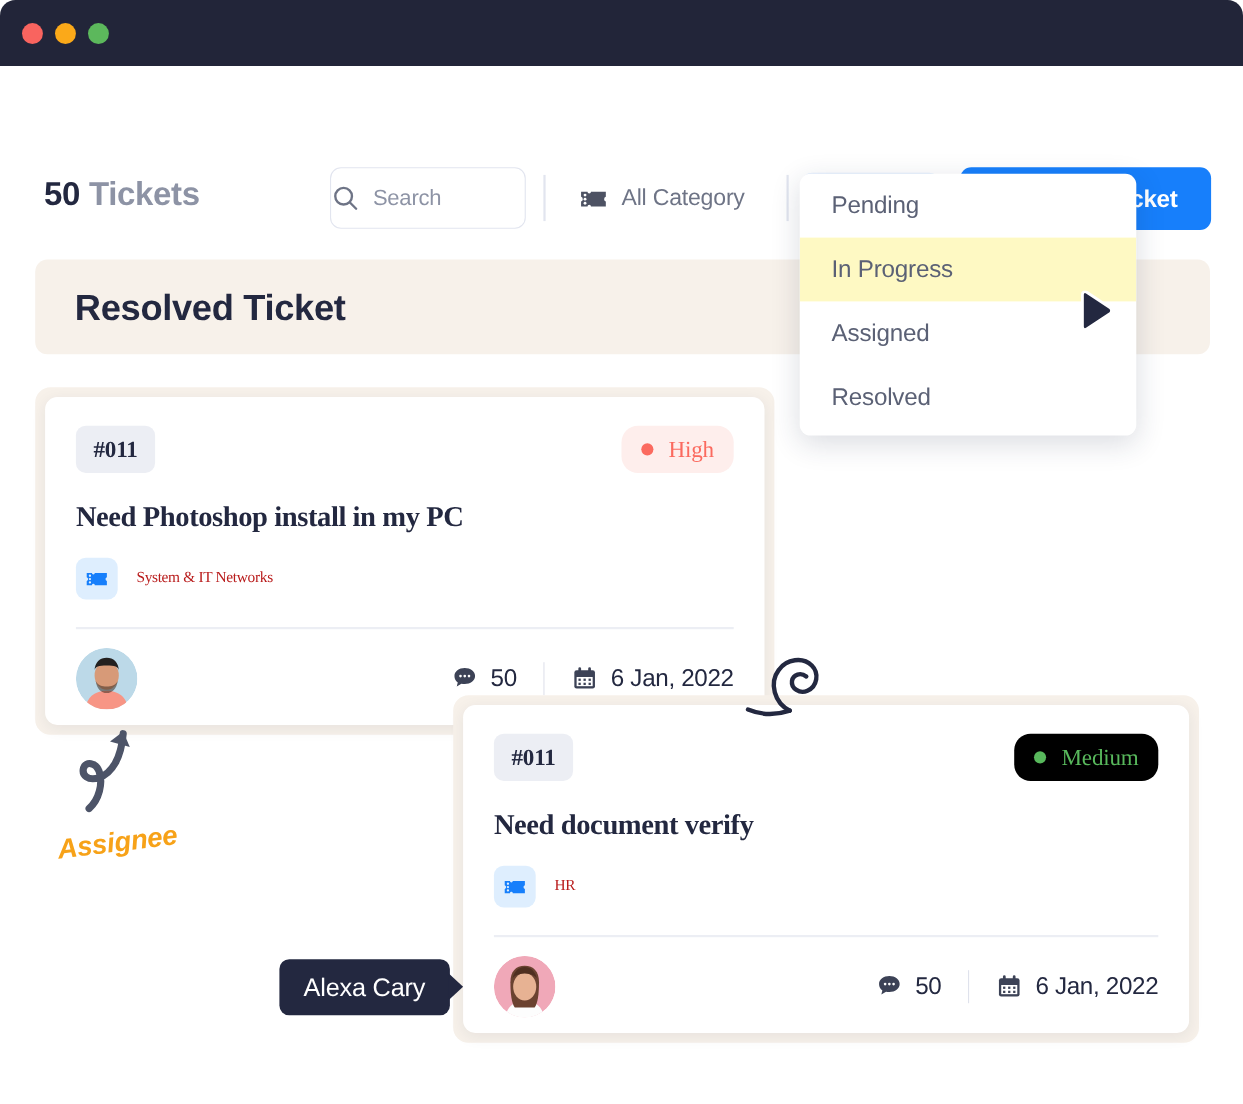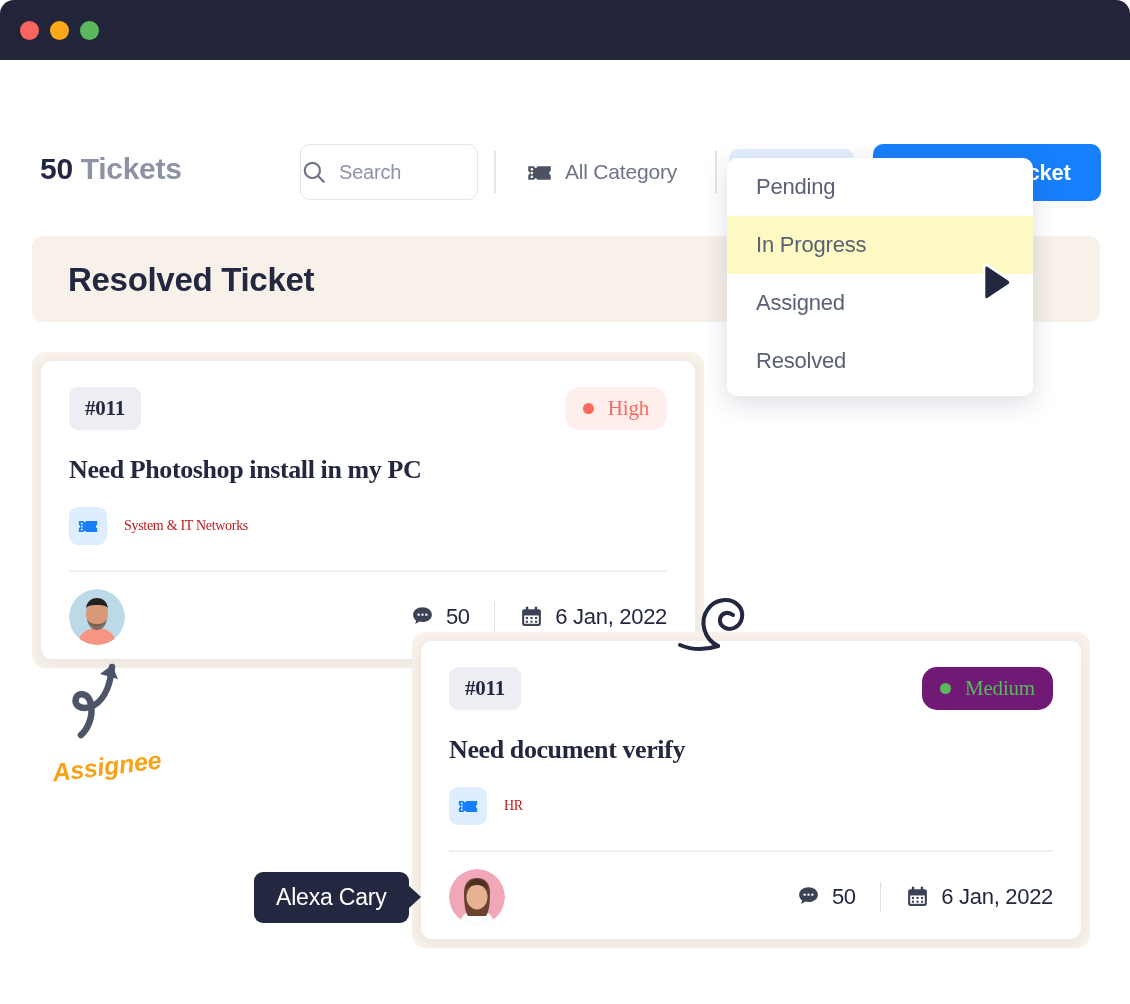--- a/index.html
+++ b/index.html
@@ -22,21 +22,21 @@
     position: absolute; top: 0; left: 0;
     width: 1130px; height: 60px;
     background: #222539;
     display: flex; align-items: center;
     padding-left: 20px;
   }
   .dot { width: 19px; height: 19px; border-radius: 50%; margin-right: 11px; }
 
   
   .header {
-    position: absolute; top: 52px; left: 0;
+    position: absolute; top: 60px; left: 0;
     width: 904px; height: 120px;
   }
   .count-title {
     position: absolute; left: 40px; top: 100px;
     font-size: 30px; font-weight: 700; color: #8d93a5;
     letter-spacing: -0.3px; white-space: nowrap;
   }
   .count-title .num { color: #232840; }
 
   .search-box {
@@ -317,21 +317,21 @@
     <path d="M57 27c-5-4-12-2-13 4-1 7 7 12 14 9 9-4 11-16 4-23-8-8-23-6-30 4-9 12-4 30 10 37" stroke="#232840" stroke-width="4" stroke-linecap="round"></path>
     <path d="M42 58C30 62 16 62 4 57" stroke="#232840" stroke-width="4" stroke-linecap="round"></path>
   </svg>
 
   <div class="card-wrap" style="left:412px; top:632px; width:678px; height:316px;">
   </div>
   <div class="card" style="left:421px; top:641px; width:660px; height:298px;">
     <div class="card-body">
       <div class="card-toprow">
         <span class="id-badge">#011</span>
-        <span class="prio" style="background:#701a75;color:#58b85c">
+        <span class="prio" style="background:#000000;color:#58b85c">
           <span class="pdot" style="background:#58b85c"></span>
           <span>Medium</span>
         </span>
       </div>
       <div class="card-title">Need document verify</div>
       <div class="cat-row">
         <span class="cat-ic-box">
           <svg width="22" height="22" viewBox="0 0 24 24">
             <path d="M2 6.5h5.2a1.4 1.4 0 002.8 0H22v4.1a2 2 0 000 3.8V18.5h-12a1.4 1.4 0 00-2.8 0H2v-4.1a2 2 0 000-3.8V6.5z" fill="#177ffb"></path>
             <circle cx="5.2" cy="9.2" r="1.15" fill="#deeefe"></circle>

